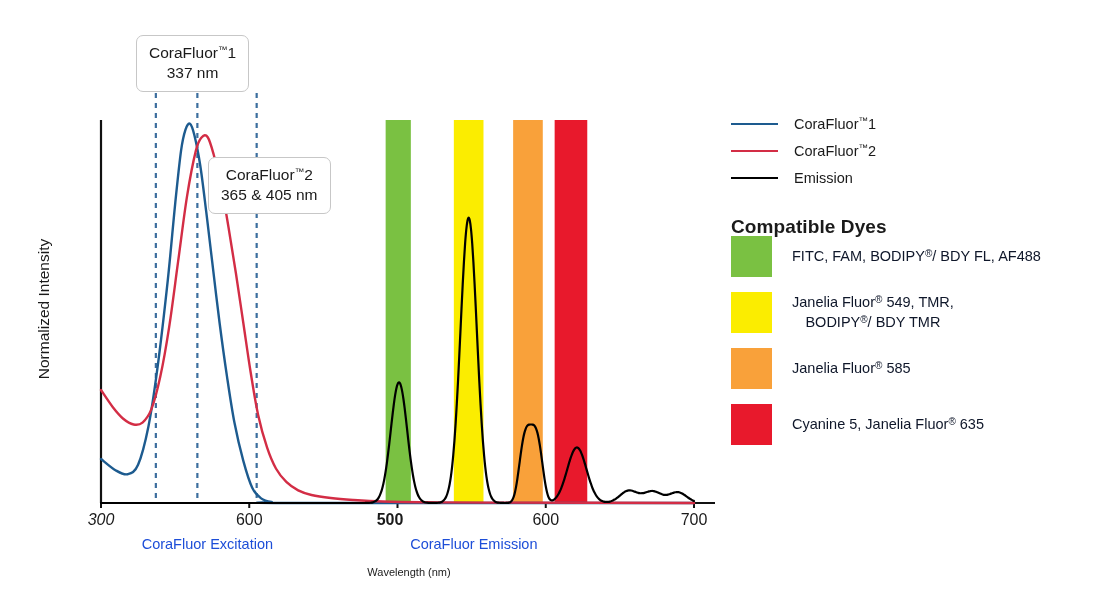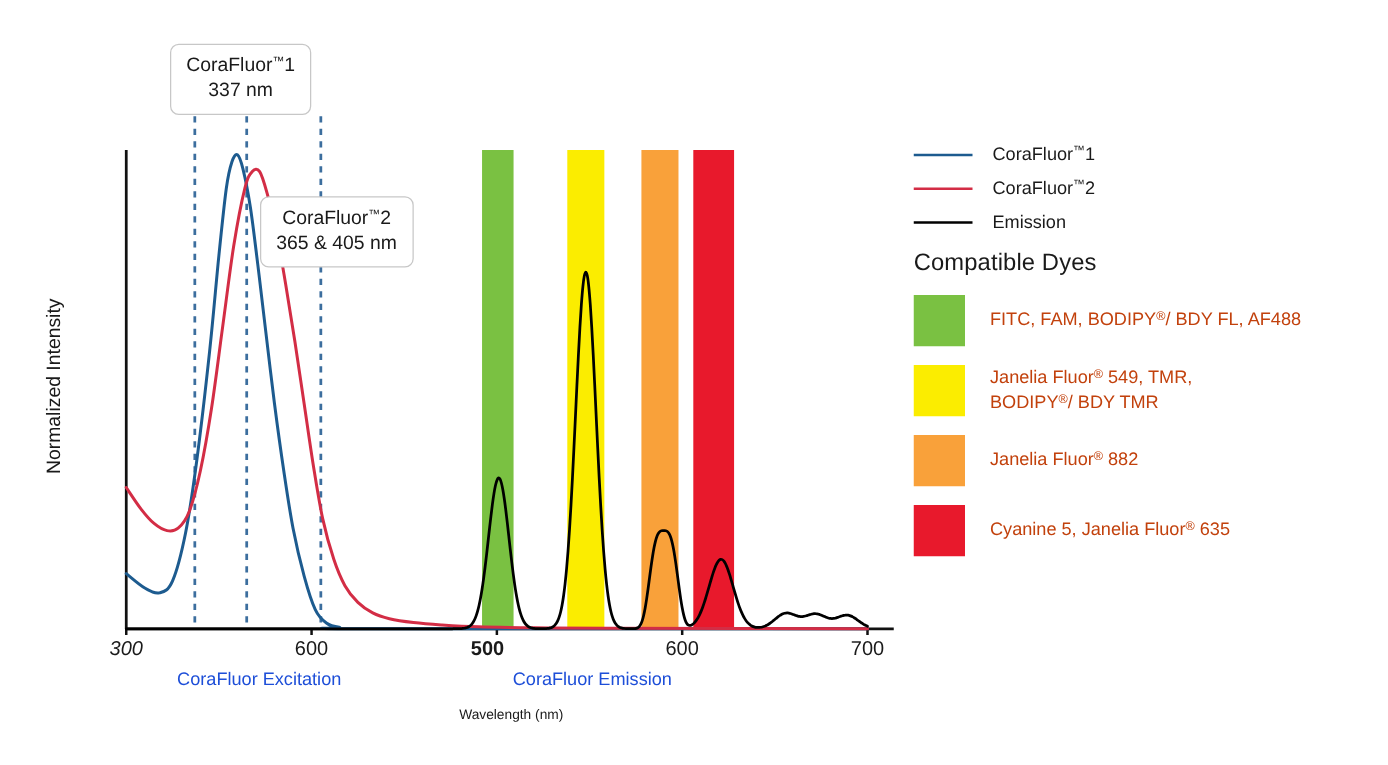--- a/index.html
+++ b/index.html
@@ -108,23 +108,23 @@
     flex: 0 0 auto;
   }
   .legend-text {
     font-size: 14.5px;
     color: #1a1a1a;
     white-space: nowrap;
   }
   .dyes-title {
     position: absolute;
     left: 731px;
-    top: 200px;
+    top: 216px;
     font-size: 19px;
-    font-weight: normal;
+    font-weight: bold;
     color: #1a1a1a;
     letter-spacing: 0.1px;
   }
   .dyes-list {
     position: absolute;
     left: 731px;
     top: 236px;
     width: 370px;
   }
   .dye-row {
@@ -135,21 +135,22 @@
   }
   .dye-swatch {
     width: 41px;
     height: 41px;
     flex: 0 0 auto;
     margin-right: 20px;
   }
   .dye-text {
     font-size: 14.5px;
     line-height: 1.35;
-    color: #c2410c;
+    color: #0f172a;
+    text-align: center;
   }
   .reg {
     font-size: 10px;
     vertical-align: 4px;
   }
 </style>
 </head>
 <body>
 
 <div class="figure">
@@ -224,21 +225,21 @@
     <div class="dye-row">
       <span class="dye-swatch" id="dyesw-1" style="background: rgb(251, 237, 0);"></span>
       <span class="dye-text">
         <span>Janelia Fluor</span><span class="reg">®</span><span> 549, TMR,</span><br>
         <span>BODIPY</span><span class="reg">®</span><span>/ BDY TMR</span>
       </span>
     </div>
     <div class="dye-row">
       <span class="dye-swatch" id="dyesw-2" style="background: rgb(249, 161, 58);"></span>
       <span class="dye-text">
-        <span>Janelia Fluor</span><span class="reg">®</span><span> 882</span>
+        <span>Janelia Fluor</span><span class="reg">®</span><span> 585</span>
       </span>
     </div>
     <div class="dye-row">
       <span class="dye-swatch" id="dyesw-3" style="background: rgb(232, 25, 44);"></span>
       <span class="dye-text">
         <span>Cyanine 5, Janelia Fluor</span><span class="reg">®</span><span> 635</span>
       </span>
     </div>
   </div>
 

